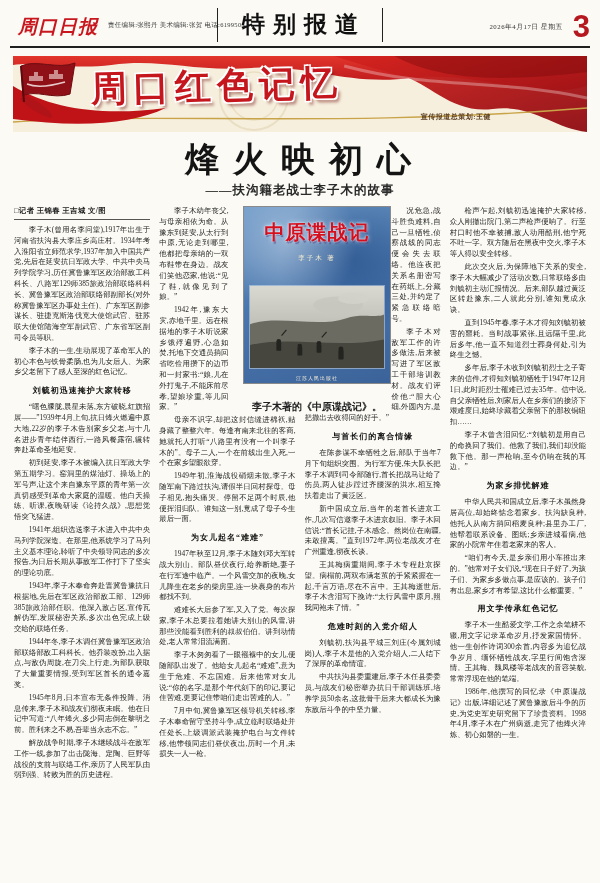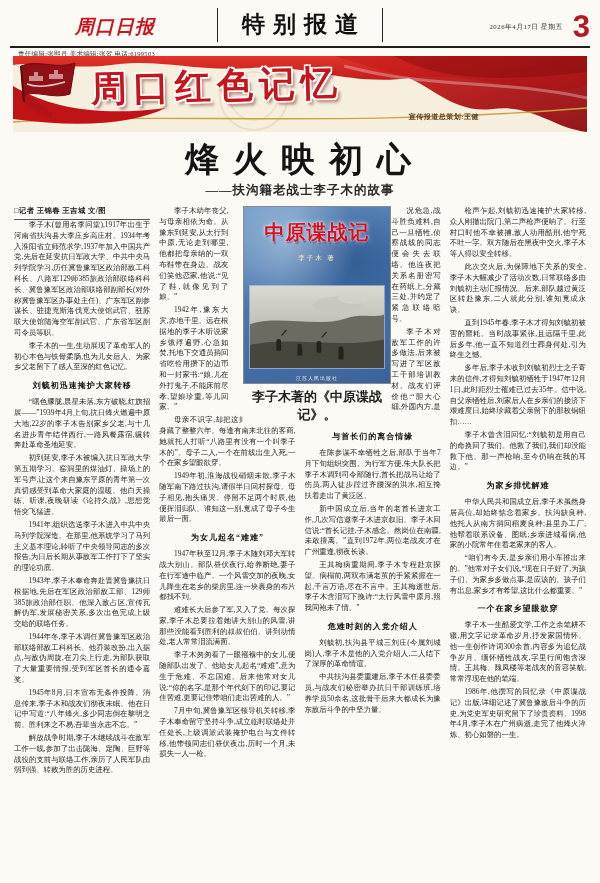--- a/index.html
+++ b/index.html
@@ -1,65 +1,65 @@
 <!DOCTYPE html>
 <html><head>
 <meta charset="utf-8">
 <style>
   html,body{margin:0;padding:0;-webkit-text-size-adjust:none;}
   body{background:#e8e8e8;font-family:"Liberation Serif","DejaVu Serif",serif;}
   .page{position:relative;width:600px;height:883px;margin:0 auto;background:#fbfaf5;overflow:hidden;}
 
   
   .masthead{position:absolute;left:10px;right:10px;top:6px;height:40px;border-bottom:2.5px solid #1f1f1f;}
-  .mast-left{position:absolute;left:8px;top:8px;display:flex;align-items:flex-end;gap:10px;flex-direction:column;}
+  .mast-left{position:absolute;left:8px;top:8px;display:flex;align-items:center;gap:10px;}
   .paper-name{font-size:19px;font-weight:bold;font-style:italic;color:#c8171e;letter-spacing:1px;white-space:nowrap;}
   .editors{font-size:6.5px;color:#3a3a3a;padding-bottom:3px;white-space:nowrap;letter-spacing:.3px;}
   .mast-center{position:absolute;left:0;right:0;top:2px;text-align:center;}
   .section-title{display:inline-block;font-size:23px;font-weight:bold;color:#101010;letter-spacing:8px;padding:2px 16px 2px 24px;border-left:1.5px solid #222;border-right:1.5px solid #222;line-height:30px;}
   .mast-right{position:absolute;right:0;top:4px;display:flex;align-items:center;gap:10px;}
   .date-line{font-size:6.8px;color:#333;letter-spacing:.5px;}
   .page-num{font-size:31px;font-weight:bold;color:#b5191f;line-height:34px;font-family:"Liberation Sans",sans-serif;}
 
   
   .banner{position:absolute;left:13px;right:13px;top:56px;height:76px;}
   .banner svg.bg{position:absolute;inset:0;width:100%;height:100%;}
   .banner-title{position:absolute;left:78px;top:6px;font-size:36px;font-weight:bold;color:#c4161c;letter-spacing:6px;transform:rotate(-1.5deg);white-space:nowrap;
     text-shadow:-1.5px -1.5px 0 #fff,1.5px -1.5px 0 #fff,-1.5px 1.5px 0 #fff,1.5px 1.5px 0 #fff,3px 4px 3px rgba(110,10,10,.45);}
-  .banner-credit{position:absolute;right:108px;bottom:10px;font-size:7px;color:#5d4023;font-weight:bold;letter-spacing:.5px;}
+  .banner-credit{position:absolute;right:96px;bottom:10px;font-size:7px;color:#5d4023;font-weight:bold;letter-spacing:.5px;}
   .banner-emblem{position:absolute;left:2px;top:2px;}
 
   
   .headline-block{position:absolute;left:0;right:0;top:140px;text-align:center;}
   .main-title{font-size:34px;font-weight:bold;color:#141414;letter-spacing:14px;line-height:40px;margin-left:10px;}
   .sub-title{margin-top:2px;font-size:12.5px;font-weight:bold;color:#2a2a2a;letter-spacing:1px;}
 
   
   .body-columns{position:absolute;left:14px;right:14px;top:206px;height:666px;display:flex;gap:9px;overflow:hidden;}
   .col{flex:1 1 0;overflow:hidden;height:100%;}
   .para{margin:0 0 2px 0;font-size:7.4px;line-height:10.8px;color:#262626;text-align:justify;text-indent:2em;}
   .subhead{font-size:8px;font-weight:bold;color:#101010;text-align:center;margin:7px 0 6px 0;letter-spacing:1px;}
-  .byline{font-size:7.4px;font-weight:bold;color:#222;border-bottom:1px solid #555;padding-bottom:3px;letter-spacing:.4px;}
+  .byline{font-size:7.4px;font-weight:bold;color:#222;border-bottom:1px solid #555;padding-bottom:3px;margin-bottom:5px;letter-spacing:.4px;}
   .wrap-spacer{height:198px;}
   .wrap-spacer.right{float:right;width:62px;margin-left:5px;}
   .wrap-spacer.left{float:left;width:82px;margin-right:5px;}
 
   
   .figure{position:absolute;left:229px;top:0;width:148px;background:#fbfaf5;z-index:5;}
   .book-cover{position:relative;width:146px;height:176px;border:1px solid #8a8a8a;background:
      radial-gradient(circle at 30% 20%,rgba(255,255,255,.35),transparent 40%),
      radial-gradient(circle at 75% 30%,rgba(20,60,120,.45),transparent 45%),
      linear-gradient(160deg,#6f9ac8 0%,#4a77ad 45%,#3b639a 100%);overflow:hidden;}
   .book-title{margin-top:12px;text-align:center;font-size:20px;font-weight:bold;color:#d40f1e;letter-spacing:1px;white-space:nowrap;
      text-shadow:0 0 2px #fff,0 0 5px #cfe6ff,1px 2px 1px rgba(40,20,90,.6);}
   .book-author{margin-top:8px;text-align:center;font-size:6.5px;color:#fdf3d0;letter-spacing:2px;}
   .book-photo{position:absolute;left:5px;right:5px;bottom:14px;top:78px;border:1px solid rgba(255,255,255,.4);}
   .book-photo svg{width:100%;height:100%;display:block;}
   .book-publisher{position:absolute;left:0;right:0;bottom:2px;text-align:center;font-size:5px;color:#f0e8d8;letter-spacing:1px;}
-  .figure-caption{margin-top:4px;text-align:center;font-size:13px;font-weight:bold;color:#222;}
+  .figure-caption{margin-top:16px;text-align:center;font-size:10px;font-weight:bold;color:#222;}
 </style>
 </head>
 <body>
 
 <div class="page">
 
   <div class="masthead">
     <div class="mast-left">
       <div class="paper-name">周口日报</div>
       <div class="editors">责任编辑:张熙丹  美术编辑:张贺  电话:6199503</div>
@@ -152,21 +152,21 @@
       </div>
       <div class="col">
         <p class="para">枪声乍起,刘毓初迅速掩护大家转移,众人刚撤出院门,第二声枪声便响了。行至村口时他不幸被捕,敌人动用酷刑,他宁死不吐一字。双方随后在黑夜中交火,李子木等人得以安全转移。</p>
         <p class="para">此次交火后,为保障地下关系的安全,李子木大幅减少了活动次数,日常联络多由刘毓初主动汇报情况。后来,部队越过黄泛区转赴豫东,二人就此分别,谁知竟成永诀。</p>
         <p class="para">直到1945年春,李子木才得知刘毓初被害的噩耗。当时战事紧张,且远隔千里,此后多年,他一直不知道烈士葬身何处,引为终生之憾。</p>
         <p class="para">多年后,李子木收到刘毓初烈士之子寄来的信件,才得知刘毓初牺牲于1947年12月1日,此时距烈士罹难已过去35年。信中说,自父亲牺牲后,刘家后人在乡亲们的接济下艰难度日,始终珍藏着父亲留下的那枚铜纽扣……</p>
         <p class="para">李子木曾含泪回忆:“刘毓初是用自己的命换回了我们。他救了我们,我们却没能救下他。那一声枪响,至今仍响在我的耳边。”</p>
         <div class="subhead">为家乡排忧解难</div>
         <p class="para">中华人民共和国成立后,李子木虽然身居高位,却始终惦念着家乡。扶沟缺良种,他托人从南方捎回稻麦良种;县里办工厂,他帮着联系设备、图纸;乡亲进城看病,他家的小院常年住着老家来的客人。</p>
         <p class="para">“咱们有今天,是乡亲们用小车推出来的。”他常对子女们说,“现在日子好了,为孩子们、为家乡多做点事,是应该的。孩子们有出息,家乡才有希望,这比什么都重要。”</p>
-        <div class="subhead">一个在家乡望眼欲穿</div>
+        <div class="subhead">用文学传承红色记忆</div>
         <p class="para">李子木一生酷爱文学,工作之余笔耕不辍,用文字记录革命岁月,抒发家国情怀。他一生创作诗词300余首,内容多为追忆战争岁月、缅怀牺牲战友,字里行间饱含深情。王其梅、魏凤楼等老战友的音容笑貌,常常浮现在他的笔端。</p>
         <p class="para">1986年,他撰写的回忆录《中原谍战记》出版,详细记述了冀鲁豫敌后斗争的历史,为党史军史研究留下了珍贵资料。1998年4月,李子木在广州病逝,走完了他烽火淬炼、初心如磐的一生。</p>
       </div>
       <div class="figure">
       <div class="book-cover">
         <div class="book-title">中原谍战记</div>
         <div class="book-author">李子木  著</div>
         <div class="book-photo">
           <svg viewBox="0 0 140 86" preserveAspectRatio="none">
             <defs>

